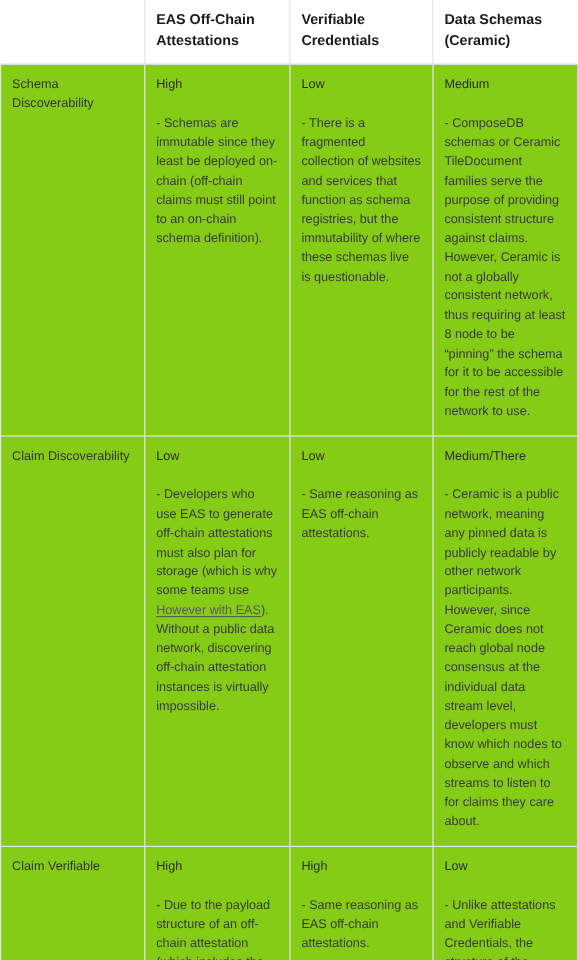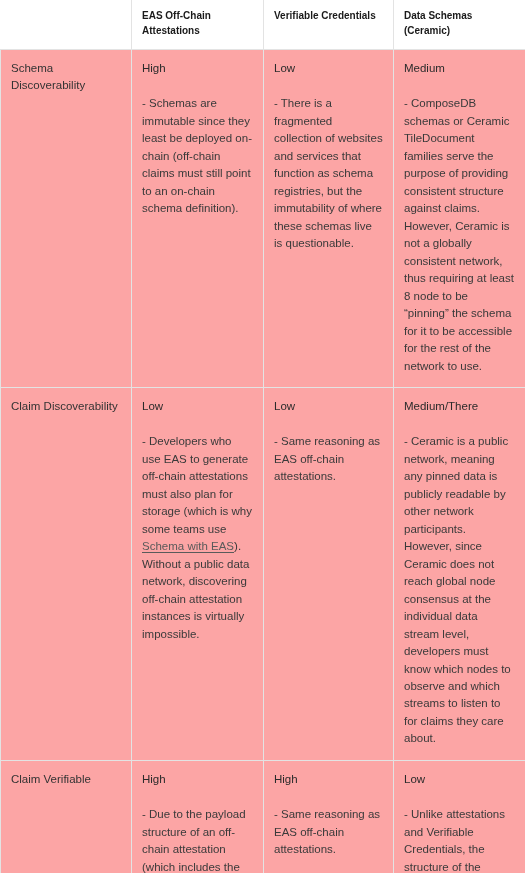--- a/index.html
+++ b/index.html
@@ -25,21 +25,21 @@
   .comparison-table col.col-eas      { width: 132px; }
   .comparison-table col.col-vc       { width: 130px; }
   .comparison-table col.col-ceramic  { width: 132px; }
 
   
   thead th {
     vertical-align: top;
     text-align: left;
     padding: 9px 10px 11px 10px;
     border-bottom: 1px solid #e3e3e3;
-    font-size: 10px;
+    font-size: 13px;
     line-height: 1.45;
     font-weight: bold;
     color: #1a1a1a;
     background: #ffffff;
   }
   thead th.col-head-criteria {
     border-right: 1px solid #e3e3e3;
   }
   thead th.sep {
     border-right: 1px solid #e3e3e3;
@@ -51,21 +51,21 @@
   
   tbody td {
     vertical-align: top;
     text-align: left;
     padding: 10px 10px 12px 10px;
     border-bottom: 1px solid #e3e3e3;
     border-right: 1px solid #e3e3e3;
     font-size: 11.5px;
     line-height: 1.52;
     color: #2b2b2b;
-    background: #fca5a5;
+    background: #84cc16;
   }
   tbody td.criteria-cell {
     border-left: 1px solid #e3e3e3;
     color: #333333;
   }
   tbody td.last-cell {
     border-right: 1px solid #e3e3e3;
   }
 
   .rating {
@@ -128,21 +128,21 @@
         <span class="detail">- ComposeDB schemas or Ceramic TileDocument families serve the purpose of providing consistent structure against claims. However, Ceramic is not a globally consistent network, thus requiring at least 8 node to be “pinning” the schema for it to be accessible for the rest of the network to use.</span>
       </td>
     </tr>
 
     <tr>
       <td class="criteria-cell">
         <span class="criteria-label">Claim Discoverability</span>
       </td>
       <td>
         <span class="rating">Low</span>
-        <span class="detail"><span>- Developers who use EAS to generate off-chain attestations must also plan for storage (which is why some teams use </span><a class="inline-link" href="#">Schema with EAS</a><span>). Without a public data network, discovering off-chain attestation instances is virtually impossible.</span></span>
+        <span class="detail"><span>- Developers who use EAS to generate off-chain attestations must also plan for storage (which is why some teams use </span><a class="inline-link" href="#">However with EAS</a><span>). Without a public data network, discovering off-chain attestation instances is virtually impossible.</span></span>
       </td>
       <td>
         <span class="rating">Low</span>
         <span class="detail">- Same reasoning as EAS off-chain attestations.</span>
       </td>
       <td class="last-cell">
         <span class="rating">Medium/There</span>
         <span class="detail">- Ceramic is a public network, meaning any pinned data is publicly readable by other network participants. However, since Ceramic does not reach global node consensus at the individual data stream level, developers must know which nodes to observe and which streams to listen to for claims they care about.</span>
       </td>
     </tr>

